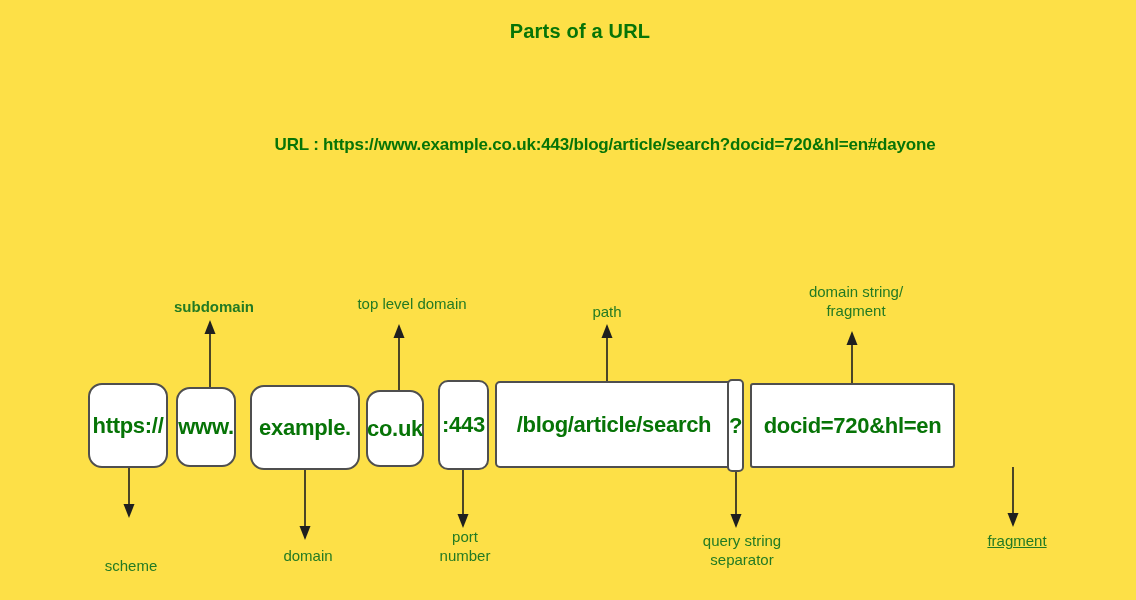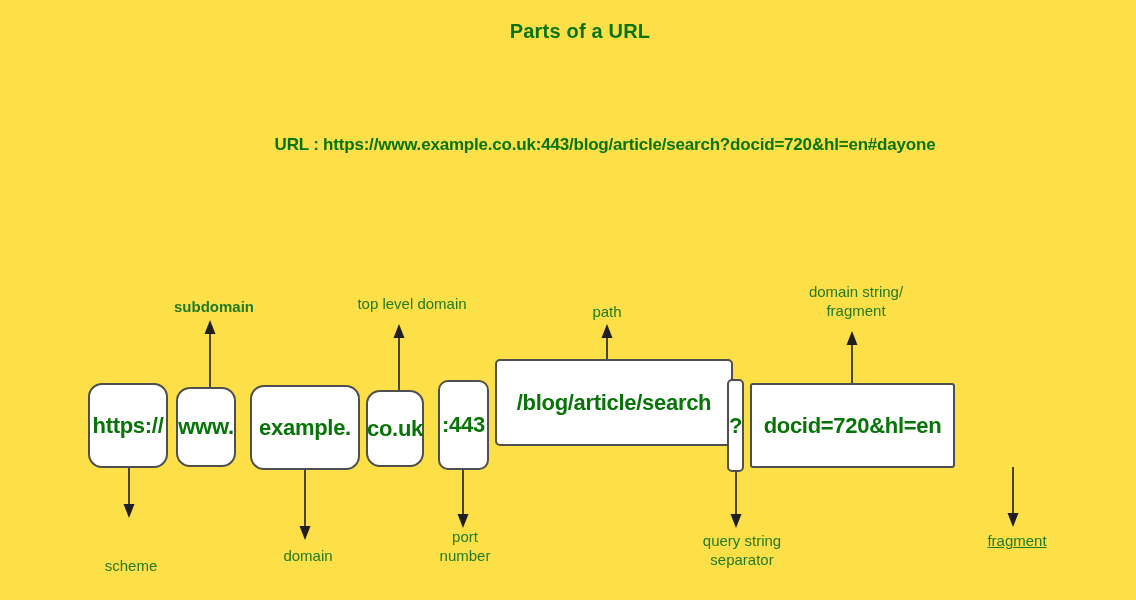--- a/index.html
+++ b/index.html
@@ -66,21 +66,21 @@
     font-weight: bold;
     color: #077407;
     white-space: nowrap;
     letter-spacing: -0.3px;
   }
   .seg1 { left: 88px;  top: 383px; width: 80px;  height: 85px; }
   .seg2 { left: 176px; top: 387px; width: 60px;  height: 80px; }
   .seg3 { left: 250px; top: 385px; width: 110px; height: 85px; }
   .seg4 { left: 366px; top: 390px; width: 58px;  height: 77px; }
   .seg5 { left: 438px; top: 380px; width: 51px;  height: 90px; border-radius: 10px; }
-  .seg6 { left: 495px; top: 359px; width: 238px; height: 87px; border-radius: 5px; }
+  .seg6 { left: 495px; top: 381px; width: 238px; height: 87px; border-radius: 5px; }
   .seg7 { left: 727px; top: 379px; width: 17px;  height: 93px; border-radius: 5px; }
   .seg8 { left: 750px; top: 383px; width: 205px; height: 85px; border-radius: 3px; }
   .seg9 { left: 960px; top: 385px; width: 104px; height: 82px; }
   .callout {
     position: absolute;
     transform: translateX(-50%);
     text-align: center;
     font-size: 15px;
     color: #237a23;
     line-height: 19px;

